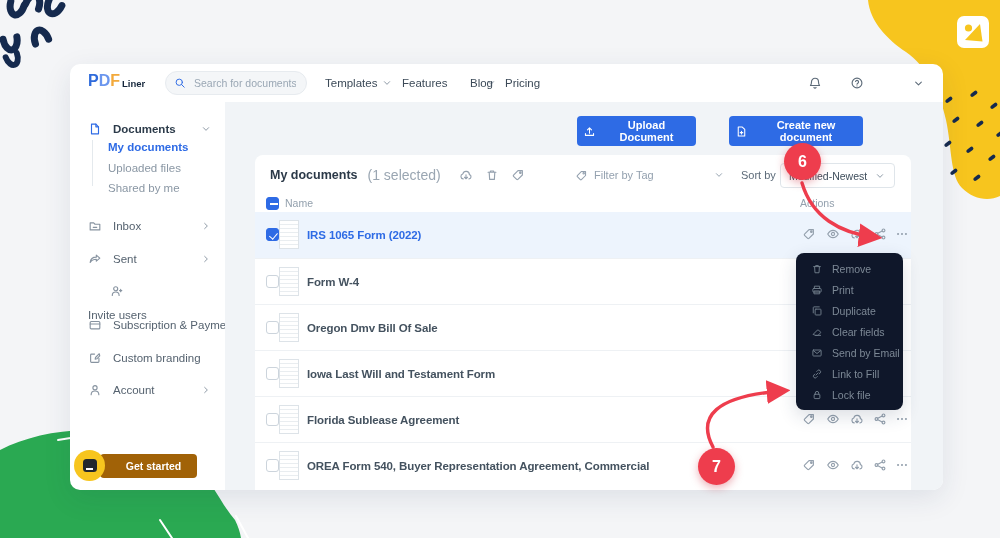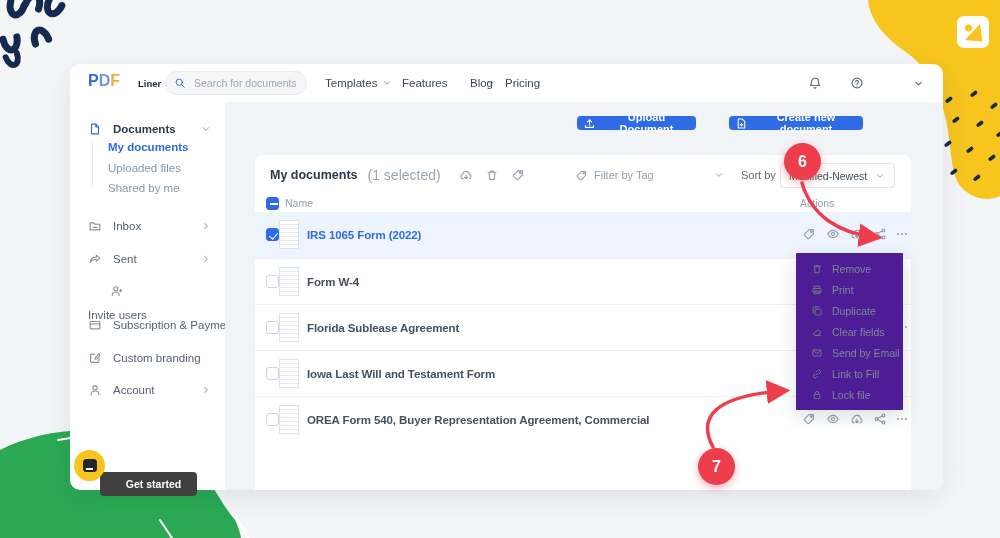--- a/index.html
+++ b/index.html
@@ -11,49 +11,49 @@
 
   
   .card{position:absolute;left:70px;top:64px;width:873px;height:426px;background:#fff;
     border-radius:10px;box-shadow:0 8px 28px rgba(25,45,85,.10);z-index:2;}
 
   
   .logo{position:absolute;left:18px;top:9px;display:flex;align-items:flex-end;cursor:pointer;}
   .logo .l-p{font-size:16px;font-weight:bold;color:#2f6bdb;line-height:1;}
   .logo .l-d{font-size:16px;font-weight:bold;color:#6b96ee;line-height:1;}
   .logo .l-f{font-size:16px;font-weight:bold;color:#f2a93b;line-height:1;}
-  .logo .l-suffix{font-size:9.5px;font-weight:bold;color:#16273c;margin-left:18px;line-height:1.2;}
+  .logo .l-suffix{font-size:9.5px;font-weight:bold;color:#16273c;margin-left:2px;line-height:1.2;}
   .search{position:absolute;left:95px;top:7px;width:142px;height:24px;background:#f4f6f8;
     border:1px solid #e7ebef;border-radius:12px;display:flex;align-items:center;padding:0 8px;gap:6px;}
   .search input{border:none;outline:none;background:transparent;font-size:10.5px;color:#44525f;
     width:100%;font-family:"Liberation Sans",sans-serif;}
   .search input::placeholder{color:#9aa7b4;}
   .nav-item{position:absolute;top:0;height:38px;display:flex;align-items:center;gap:4px;
     font-size:11.5px;color:#3c4a58;cursor:pointer;}
   .nav-ic{position:absolute;top:0;height:38px;display:flex;align-items:center;color:#5d6b79;cursor:pointer;}
 
   
   .side-item{position:absolute;display:flex;align-items:center;gap:11px;font-size:11.5px;
     color:#55626f;cursor:pointer;left:18px;height:16px;}
   .side-item .chev{position:absolute;left:112px;color:#8b97a4;}
   .side-sub{position:absolute;left:38px;font-size:11.5px;color:#8a97a4;cursor:pointer;height:14px;}
   .side-sub.active{color:#2e6be5;font-weight:bold;}
   .tree-line{position:absolute;left:22px;top:76px;width:1px;height:46px;background:#e4e9ed;}
-  .get-started{position:absolute;left:30px;top:408px;width:97px;height:24px;background:#404040;
+  .get-started{position:absolute;left:30px;top:390px;width:97px;height:24px;background:#a16207;
     border:none;border-radius:4px;color:#fff;font-weight:bold;font-size:10.5px;cursor:pointer;
     font-family:"Liberation Sans",sans-serif;padding-left:16px;}
   .chat-circle{position:absolute;left:4px;top:386px;width:31px;height:31px;border-radius:50%;
     background:#f7c51e;display:flex;align-items:center;justify-content:center;cursor:pointer;z-index:3;}
   .chat-glyph{width:14px;height:13px;background:#23282d;border-radius:3.5px;position:relative;}
   .chat-glyph::after{content:"";position:absolute;left:3px;bottom:2.5px;width:7px;height:1.8px;background:#fff;}
 
   
   .content-bg{position:absolute;left:155px;top:38px;right:0;bottom:0;background:#f1f4f7;
     border-radius:0 0 10px 0;}
-  .btn-blue{position:absolute;height:14px;background:#2e6be5;border:none;border-radius:4px;
+  .btn-blue{position:absolute;height:30px;background:#2e6be5;border:none;border-radius:4px;
     color:#fff;font-weight:bold;font-size:11px;display:flex;align-items:center;justify-content:center;
     gap:7px;cursor:pointer;font-family:"Liberation Sans",sans-serif;}
 
   
   .panel{position:absolute;left:185px;top:91px;width:656px;height:335px;background:#fff;
     border-radius:8px 8px 0 0;}
   .panel-head{position:absolute;left:15px;top:0;height:40px;display:flex;align-items:center;gap:10px;}
   .panel-title{font-size:12.5px;font-weight:bold;color:#2b3948;}
   .panel-note{font-size:14px;color:#9aa6b2;}
   .head-icons{display:flex;align-items:center;gap:12px;margin-left:8px;color:#95a1ae;}
@@ -83,22 +83,22 @@
     border:1px solid #dde3e8;background-image:repeating-linear-gradient(#fff 0 3px,#e9edf0 3px 4px);
     background-clip:padding-box;}
   .row-title{position:absolute;left:52px;top:50%;transform:translateY(-50%);font-size:11.5px;
     font-weight:bold;color:#44525f;letter-spacing:-0.1px;}
   .row.selected .row-title{color:#2e6be5;}
   .acts{position:absolute;right:0;top:0;height:46px;width:120px;}
   .act{position:absolute;top:15px;width:16px;height:16px;color:#94a0ad;cursor:pointer;}
   .a1{left:11px;}.a2{left:35px;}.a3{left:59px;}.a4{left:82px;}.a5{left:104px;}
 
   
-  .menu{position:absolute;left:726px;top:189px;width:107px;height:157px;background:#4c1d95;
-    border-radius:1px;box-shadow:0 6px 18px rgba(30,50,80,.16);padding-top:5px;z-index:10;}
+  .menu{position:absolute;left:726px;top:189px;width:107px;height:157px;background:#0f172a;
+    border-radius:8px;box-shadow:0 6px 18px rgba(30,50,80,.16);padding-top:5px;z-index:10;}
   .menu-item{height:21px;display:flex;align-items:center;padding-left:15px;gap:9px;cursor:pointer;}
   .menu-item .mi-ic{color:#6d7a88;display:flex;}
   .menu-item .mi-label{font-size:10.5px;color:#7d8996;}
 
   
   .badge{position:absolute;width:37px;height:37px;border-radius:50%;background:#ee3d4d;color:#fff;
     font-weight:bold;font-size:16px;display:flex;align-items:center;justify-content:center;z-index:40;
     box-shadow:0 3px 8px rgba(200,30,50,.35);}
   .arrows{position:absolute;inset:0;z-index:35;pointer-events:none;}
 
@@ -520,20 +520,31 @@
             </span>
         </span>
       </div>
 
       <div class="row">
         <span class="cb"></span>
         <span class="thumb"></span>
         <span class="row-title">Form W-4</span>
       </div>
 
+      <div class="row">
+        <span class="cb"></span>
+        <span class="thumb"></span>
+        <span class="row-title">Oregon Dmv Bill Of Sale</span>
+      </div>
+
+      <div class="row">
+        <span class="cb"></span>
+        <span class="thumb"></span>
+        <span class="row-title">Iowa Last Will and Testament Form</span>
+      </div>
 
       <div class="row">
         <span class="cb"></span>
         <span class="thumb"></span>
         <span class="row-title">Florida Sublease Agreement</span>
         <span class="acts">
           <span class="act a1">
               <svg class="ic s14">
                 <use href="#i-tag"></use>
               </svg>
@@ -552,26 +563,20 @@
               <svg class="ic s14">
                 <use href="#i-share"></use>
               </svg>
             </span>
           <span class="act a5">
               <svg class="ic s14">
                 <use href="#i-dots"></use>
               </svg>
             </span>
         </span>
-      </div>
-
-      <div class="row">
-        <span class="cb"></span>
-        <span class="thumb"></span>
-        <span class="row-title">Iowa Last Will and Testament Form</span>
       </div>
 
       <div class="row">
         <span class="cb"></span>
         <span class="thumb"></span>
         <span class="row-title">OREA Form 540, Buyer Representation Agreement, Commercial</span>
         <span class="acts">
           <span class="act a1">
               <svg class="ic s14">
                 <use href="#i-tag"></use>

